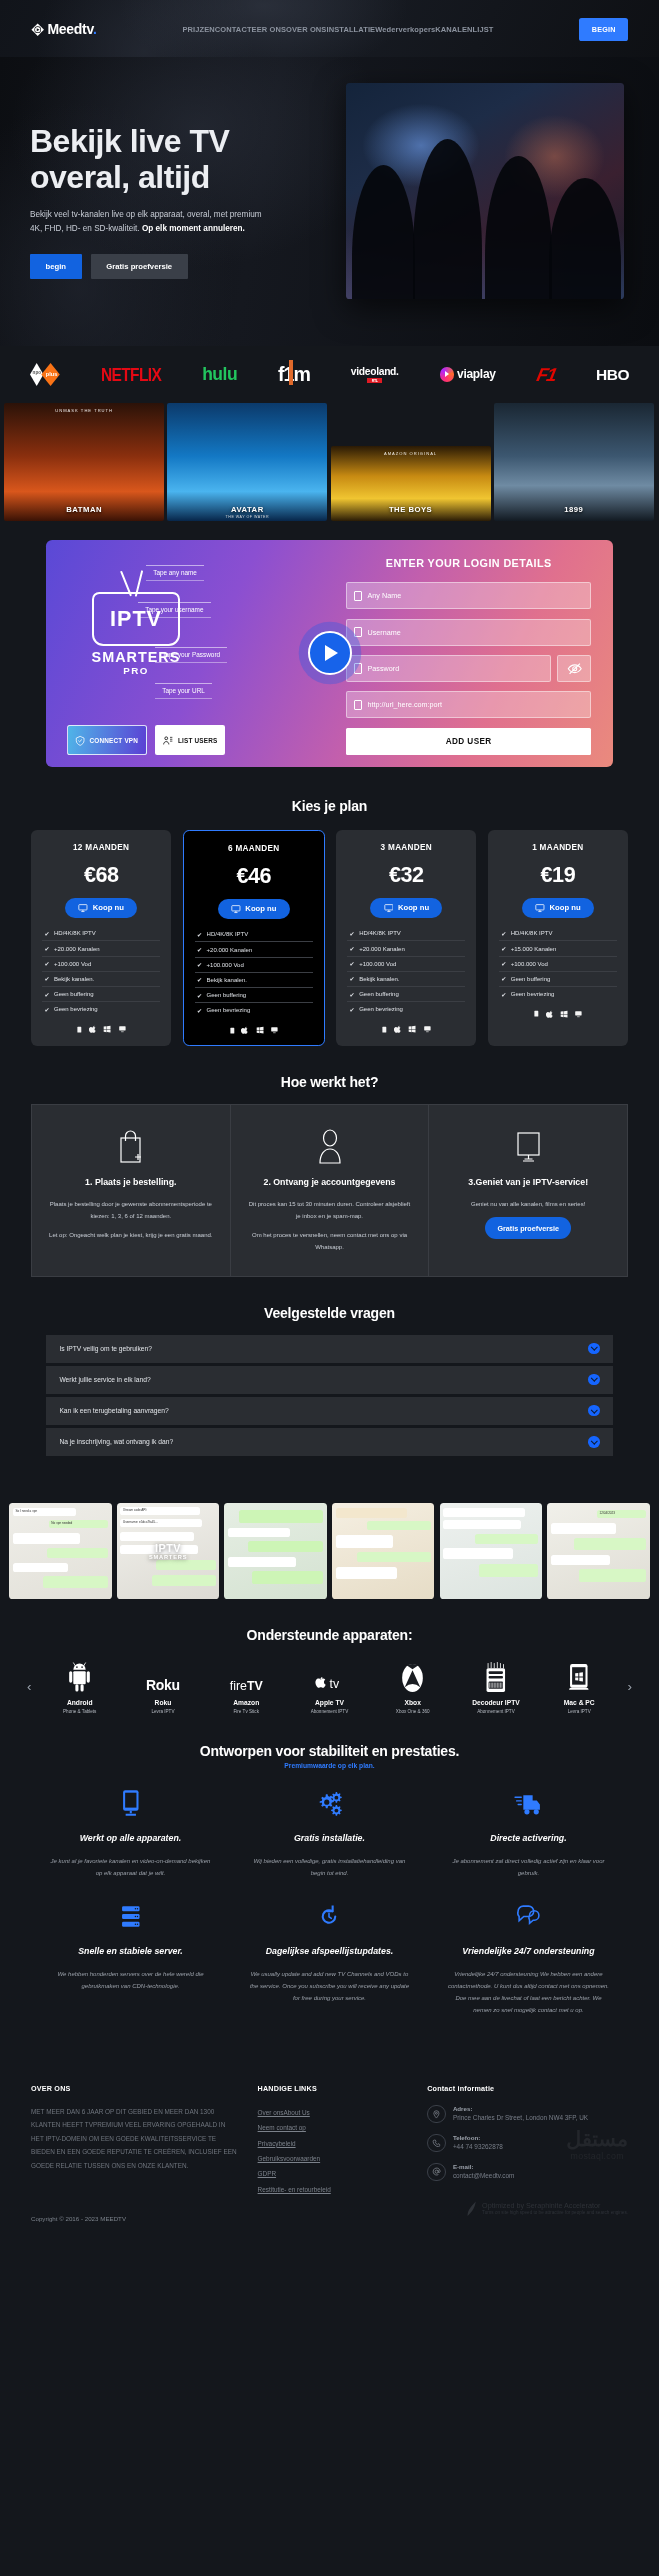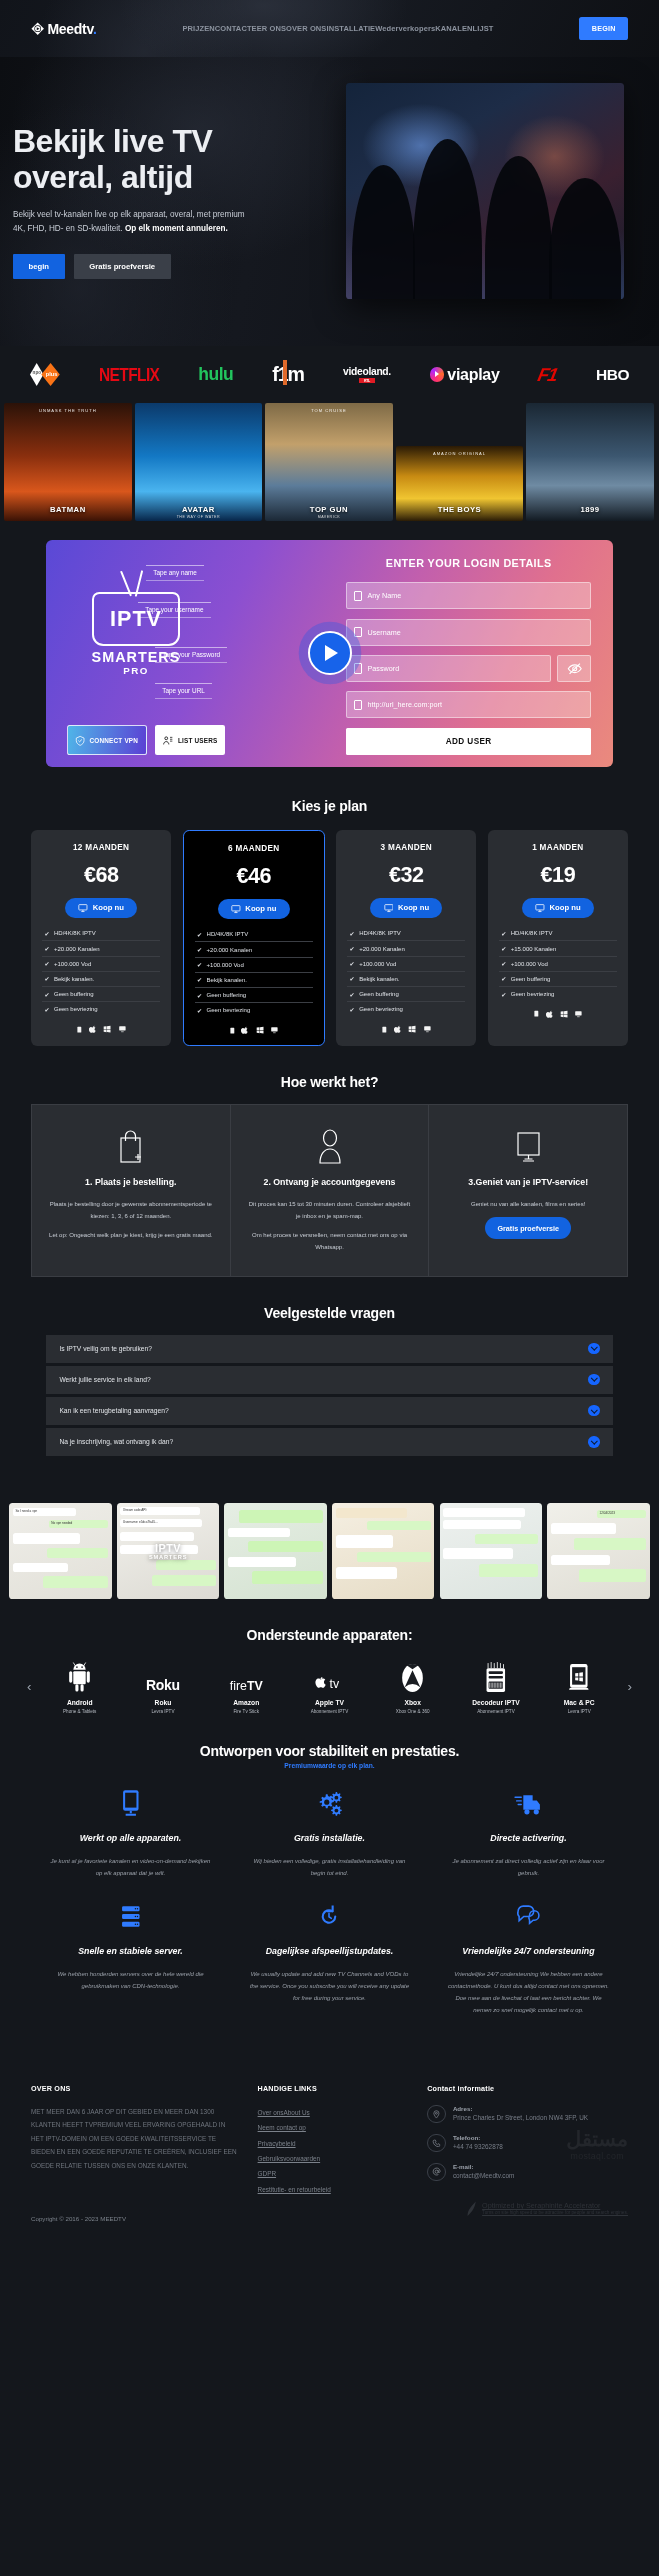--- a/index.html
+++ b/index.html
@@ -11,22 +11,22 @@
     color: #fff;
     -webkit-font-smoothing: antialiased;
   }
   body { width: 659px; overflow-x: hidden; }
 
   
   .header {
     position: relative;
     height: 57px;
     display: flex;
-    align-items: center;
-    padding: 8px 31px;
+    align-items: flex-end;
+    padding: 16px 31px;
     background: #0f1115;
     overflow: hidden;
   }
   .header::before {
     content: "";
     position: absolute; inset: 0;
     background:
       radial-gradient(ellipse 206px 103px at 40% 10%, rgba(60,66,80,.5), transparent 70%),
       radial-gradient(ellipse 155px 155px at 22% 90%, rgba(45,50,62,.55), transparent 70%),
       linear-gradient(115deg, #11141a 0%, #181c24 45%, #0e1014 100%);
@@ -61,21 +61,21 @@
   }
 
   
   .hero {
     position: relative;
     height: 289px;
     background: #7f1d1d;
     overflow: hidden;
     display: flex;
     align-items: center;
-    padding: 0 13px;
+    padding: 0 30px;
   }
   .hero::before {
     content: "";
     position: absolute; inset: 0;
     background:
       radial-gradient(ellipse 268px 196px at 30% 25%, rgba(52,58,72,.45), transparent 70%),
       radial-gradient(ellipse 216px 258px at 12% 80%, rgba(40,45,57,.5), transparent 72%),
       linear-gradient(100deg,#0c0e12 0%,#15181f 40%,#0b0d11 100%);
   }
   .hero-copy { position: relative; z-index: 3; width: 289px; }
@@ -152,21 +152,21 @@
   .bnpo em { position:absolute; left:2.6px; top:6.7px; font-size:4.6px; color:#555; font-weight:700; font-style:normal; z-index:2;}
   .bnetflix { color:#e50914; font-size:15.5px; font-weight:800; letter-spacing:-0.6px; font-family:"Liberation Sans",sans-serif; transform: scaleY(1.15); }
   .bhulu { color:#22c55e; font-size:17.5px; font-weight:800; letter-spacing:-0.5px; }
   .bfilm { color:#fff; font-size:19.6px; font-weight:800; letter-spacing:-1px; position:relative; }
   .bfilm u { position:absolute; left:11.3px; top:-3.1px; width:3.6px; height:25px; background:#e06a2b; text-decoration:none; }
   .bvideoland { color:#fff; font-size:10.3px; font-weight:700; letter-spacing:-0.3px; text-align:center; }
   .bvideoland small { display:block; background:#e01b24; color:#fff; font-size:3.6px; width:15.5px; margin:1px auto 0; padding:0.5px 0; }
   .bviaplay { display:flex; align-items:center; gap:3.1px; }
   .bviaplay .d { width:14.4px; height:14.4px; border-radius:50%; background: conic-gradient(from 200deg,#ff2d78,#b026ff,#ff6a2d,#ff2d78); position:relative; }
   .bviaplay .d::after { content:""; position:absolute; left:5.2px; top:4.1px; border-left:4.6px solid #fff; border-top:3.1px solid transparent; border-bottom:3.1px solid transparent; }
-  .bviaplay span { color:#fff; font-size:16px; font-weight:600; letter-spacing:-0.3px; }
+  .bviaplay span { color:#fff; font-size:12px; font-weight:600; letter-spacing:-0.3px; }
   .bf1 { color:#e10600; font-size:18.5px; font-weight:800; font-style:italic; letter-spacing:-1.5px; transform: skewX(-12deg); }
   .bhbo { color:#fff; font-size:15.5px; font-weight:800; letter-spacing:-0.5px; }
 
   
   .posters { display:flex; gap:3.1px; padding: 0 5.2px 0 4.1px; height: 118px; }
   .poster { flex:1; border-radius:2.1px; position:relative; overflow:hidden; }
   .poster .lbl {
     position:absolute; left:0; right:0; bottom:7.2px; text-align:center;
     font-size:7.7px; font-weight:800; letter-spacing:0.5px; color:#fff;
     text-shadow: 0 1px 3.1px rgba(0,0,0,.9);
@@ -380,21 +380,21 @@
   .watermark {
     position:absolute; right: 31px; bottom: 61px;
     text-align:center; color: #23262b; user-select:none;
   }
   .watermark .ar { font-size: 20.6px; font-weight:700; line-height:1; }
   .watermark .en { font-size: 8.8px; letter-spacing:0.3px; margin-top:1px; }
   .copybar { padding: 17.5px 0 0; }
   .copy { font-size:6.2px; color:#7b818a; }
   .seraph {
     display:flex; align-items:flex-start; gap:5.2px;
-    position:absolute; right: 31px; bottom: 5.2px; color:#2e3238;text-decoration:underline;
+    position:absolute; right: 31px; bottom: 5.2px; color:#2e3238;
   }
   .seraph .t1 { font-size:7.2px; }
   .seraph .t2 { font-size:4.6px; }
 </style>
 </head>
 <body>
 
 <header class="header">
   <div class="hdr-inner">
     <div class="logo">
@@ -483,25 +483,20 @@
 <section class="posters">
   <div class="poster p2">
     <div class="head">UNMASK THE TRUTH</div>
     <div class="lbl">BATMAN</div>
     <div class="sub"></div>
   </div>
   <div class="poster p3">
     <div class="head"></div>
     <div class="lbl">AVATAR</div>
     <div class="sub">THE WAY OF WATER</div>
-  </div>
-  <div class="poster p4">
-    <div class="head">TOM CRUISE</div>
-    <div class="lbl">TOP GUN</div>
-    <div class="sub">MAVERICK</div>
   </div>
   <div class="poster p5">
     <div class="head">AMAZON ORIGINAL</div>
     <div class="lbl">THE BOYS</div>
     <div class="sub"></div>
   </div>
   <div class="poster p6">
     <div class="head"></div>
     <div class="lbl">1899</div>
     <div class="sub"></div>

